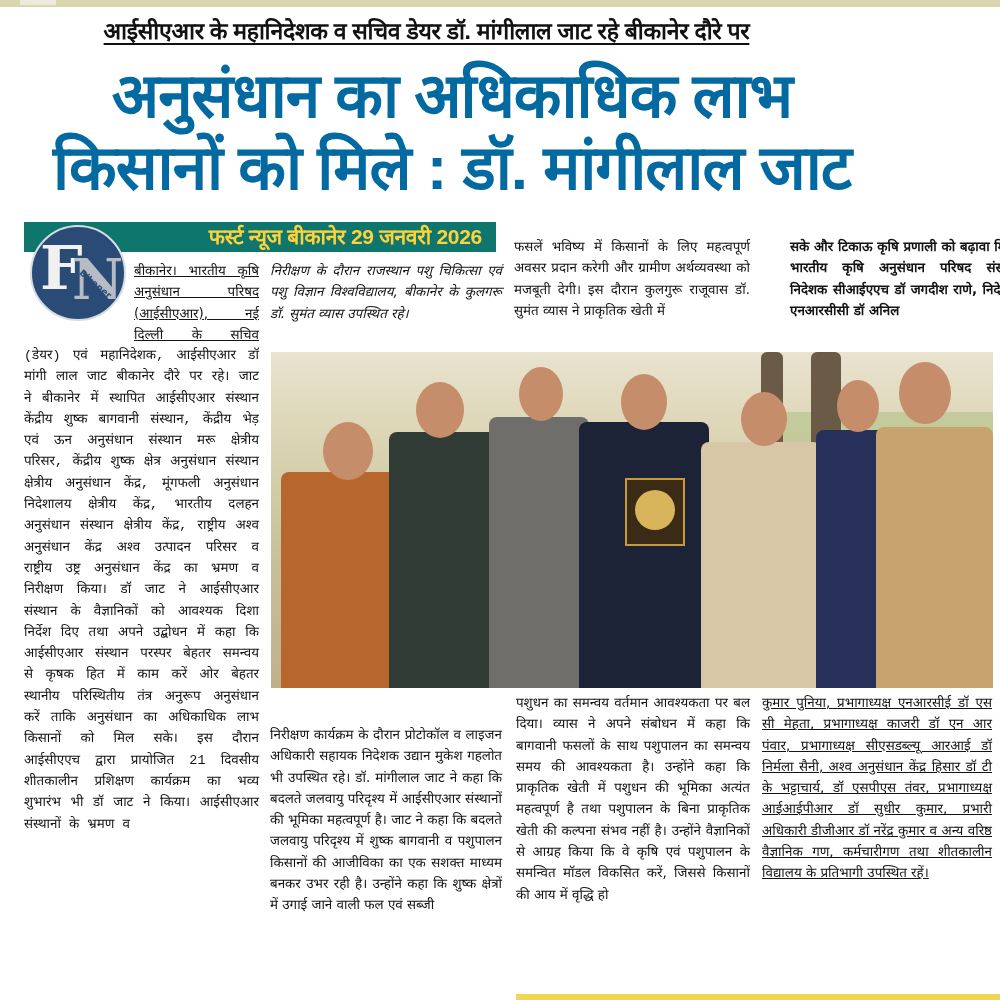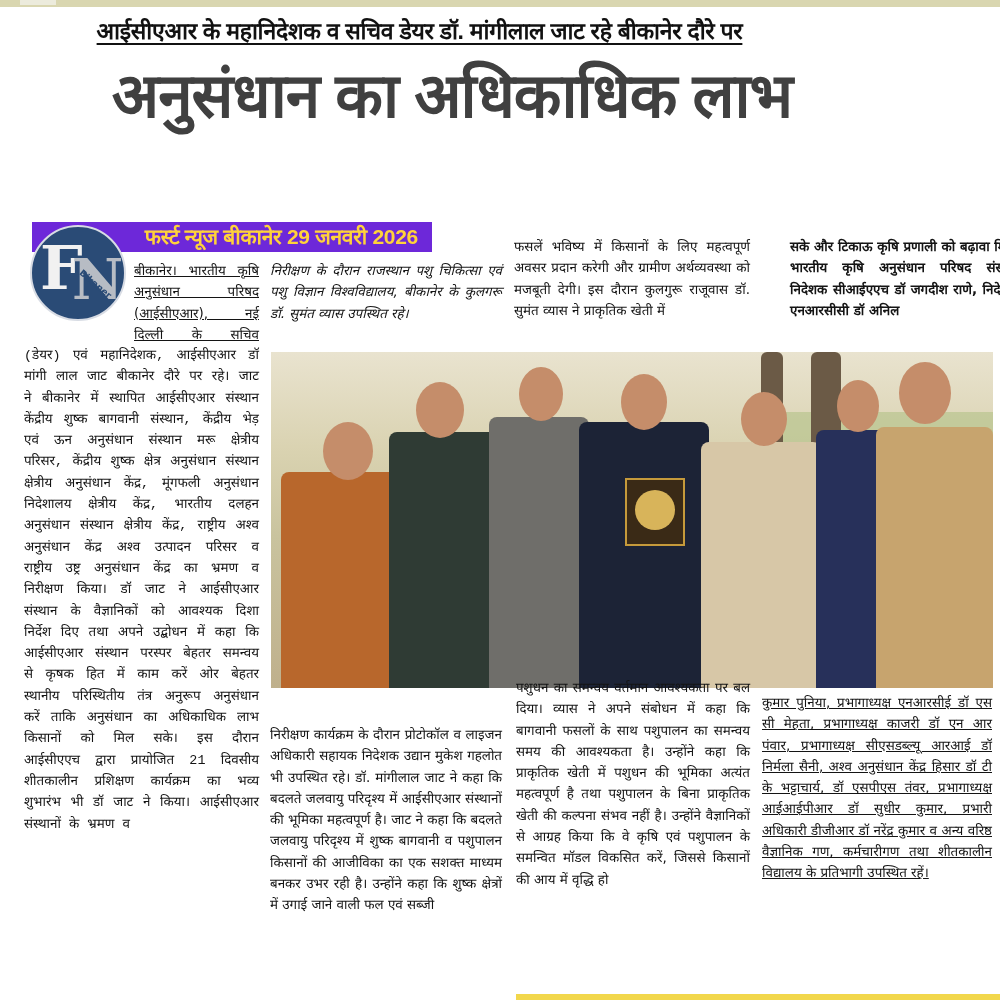--- a/index.html
+++ b/index.html
@@ -4,31 +4,31 @@
 <style>
   html, body { margin:0; padding:0; }
   body {
     width:1000px; height:1000px; overflow:hidden; background:#ffffff;
     font-family:"DejaVu Sans","Liberation Sans",sans-serif; color:#111;
     position:relative;
   }
   .top-strip { position:absolute; left:0; top:0; width:1000px; height:7px; background:#d9d6b0; }
   .top-strip .notch { position:absolute; left:20px; top:0; width:36px; height:5px; background:#ecebdc; }
   .kicker {
-    position:absolute; left:9px; top:14px; width:821px; text-align:center;
+    position:absolute; left:16px; top:14px; width:821px; text-align:center;
     font-family:"Liberation Sans",sans-serif; font-size:23px; font-weight:bold;
     text-decoration:underline; text-underline-offset:4px; letter-spacing:-0.3px; color:#111;
   }
   .headline {
     position:absolute; left:0; top:60px; width:904px; text-align:center;
-    font-family:"Liberation Sans",sans-serif; font-weight:bold; color:#404040;
+    font-family:"Liberation Sans",sans-serif; font-weight:bold; color:#0369a1;
     font-size:62px; line-height:72px; letter-spacing:-1px;
   }
   .banner {
-    position:absolute; left:32px; top:222px; width:400px; height:30px; background:#6d28d9;
+    position:absolute; left:24px; top:222px; width:472px; height:30px; background:#0f766e;
     text-align:right; box-sizing:border-box; padding-right:14px;
   }
   .banner span {
     font-family:"Liberation Sans",sans-serif; font-weight:bold; font-size:21px;
     line-height:30px; color:#ffd23a; letter-spacing:-0.3px;
   }
   .logo {
     position:absolute; left:30px; top:225px; width:96px; height:96px; border-radius:50%;
     background:#2a4b76; border:2px solid #d8dce4; box-sizing:border-box; overflow:hidden;
   }
@@ -57,20 +57,21 @@
 <body>
 
 <div class="top-strip">
     <div class="notch"></div>
   </div>
 
 <div class="kicker">आईसीएआर के महानिदेशक व सचिव डेयर डॉ. मांगीलाल जाट रहे बीकानेर दौरे पर</div>
 
 <div class="headline">
   <div>अनुसंधान का अधिकाधिक लाभ</div>
+  <div>किसानों को मिले : डॉ. मांगीलाल जाट</div>
 </div>
 
 <div class="banner">
   <span>फर्स्ट न्यूज बीकानेर 29 जनवरी 2026</span>
 </div>
 
 <div class="logo">
   <span class="f">F</span>
   <span class="n">N</span>
   <span class="sub">Bikaner</span>
@@ -116,21 +117,21 @@
   <div class="person" style="left:545px; top:78px; width:85px; height:258px; background:#27305a;"></div>
   <div class="head" style="left:566px; top:28px; width:42px; height:52px;"></div>
   <div class="person" style="left:605px; top:75px; width:117px; height:261px; background:#c7a46e;"></div>
   <div class="head" style="left:628px; top:10px; width:52px; height:62px;"></div>
 </div>
 
 <div class="col" style="left:270px; top:724px; width:232px;">
   <p class="last">निरीक्षण कार्यक्रम के दौरान प्रोटोकॉल व लाइजन अधिकारी सहायक निदेशक उद्यान मुकेश गहलोत भी उपस्थित रहे। डॉ. मांगीलाल जाट ने कहा कि बदलते जलवायु परिदृश्य में आईसीएआर संस्थानों की भूमिका महत्वपूर्ण है। जाट ने कहा कि बदलते जलवायु परिदृश्य में शुष्क बागवानी व पशुपालन किसानों की आजीविका का एक सशक्त माध्यम बनकर उभर रही है। उन्होंने कहा कि शुष्क क्षेत्रों में उगाई जाने वाली फल एवं सब्जी</p>
 </div>
 
-<div class="col" style="left:516px; top:677px; width:234px;">
+<div class="col" style="left:516px; top:692px; width:234px;">
   <p class="last">पशुधन का समन्वय वर्तमान आवश्यकता पर बल दिया। व्यास ने अपने संबोधन में कहा कि बागवानी फसलों के साथ पशुपालन का समन्वय समय की आवश्यकता है। उन्होंने कहा कि प्राकृतिक खेती में पशुधन की भूमिका अत्यंत महत्वपूर्ण है तथा पशुपालन के बिना प्राकृतिक खेती की कल्पना संभव नहीं है। उन्होंने वैज्ञानिकों से आग्रह किया कि वे कृषि एवं पशुपालन के समन्वित मॉडल विकसित करें, जिससे किसानों की आय में वृद्धि हो</p>
 </div>
 
 <div class="col" style="left:762px; top:692px; width:230px;text-decoration:underline;">
   <p class="last">कुमार पुनिया, प्रभागाध्यक्ष एनआरसीई डॉ एस सी मेहता, प्रभागाध्यक्ष काजरी डॉ एन आर पंवार, प्रभागाध्यक्ष सीएसडब्ल्यू आरआई डॉ निर्मला सैनी, अश्व अनुसंधान केंद्र हिसार डॉ टी के भट्टाचार्य, डॉ एसपीएस तंवर, प्रभागाध्यक्ष आईआईपीआर डॉ सुधीर कुमार, प्रभारी अधिकारी डीजीआर डॉ नरेंद्र कुमार व अन्य वरिष्ठ वैज्ञानिक गण, कर्मचारीगण तथा शीतकालीन विद्यालय के प्रतिभागी उपस्थित रहें।</p>
 </div>
 
 <div class="bottom-strip"></div>
 
 </body></html>

